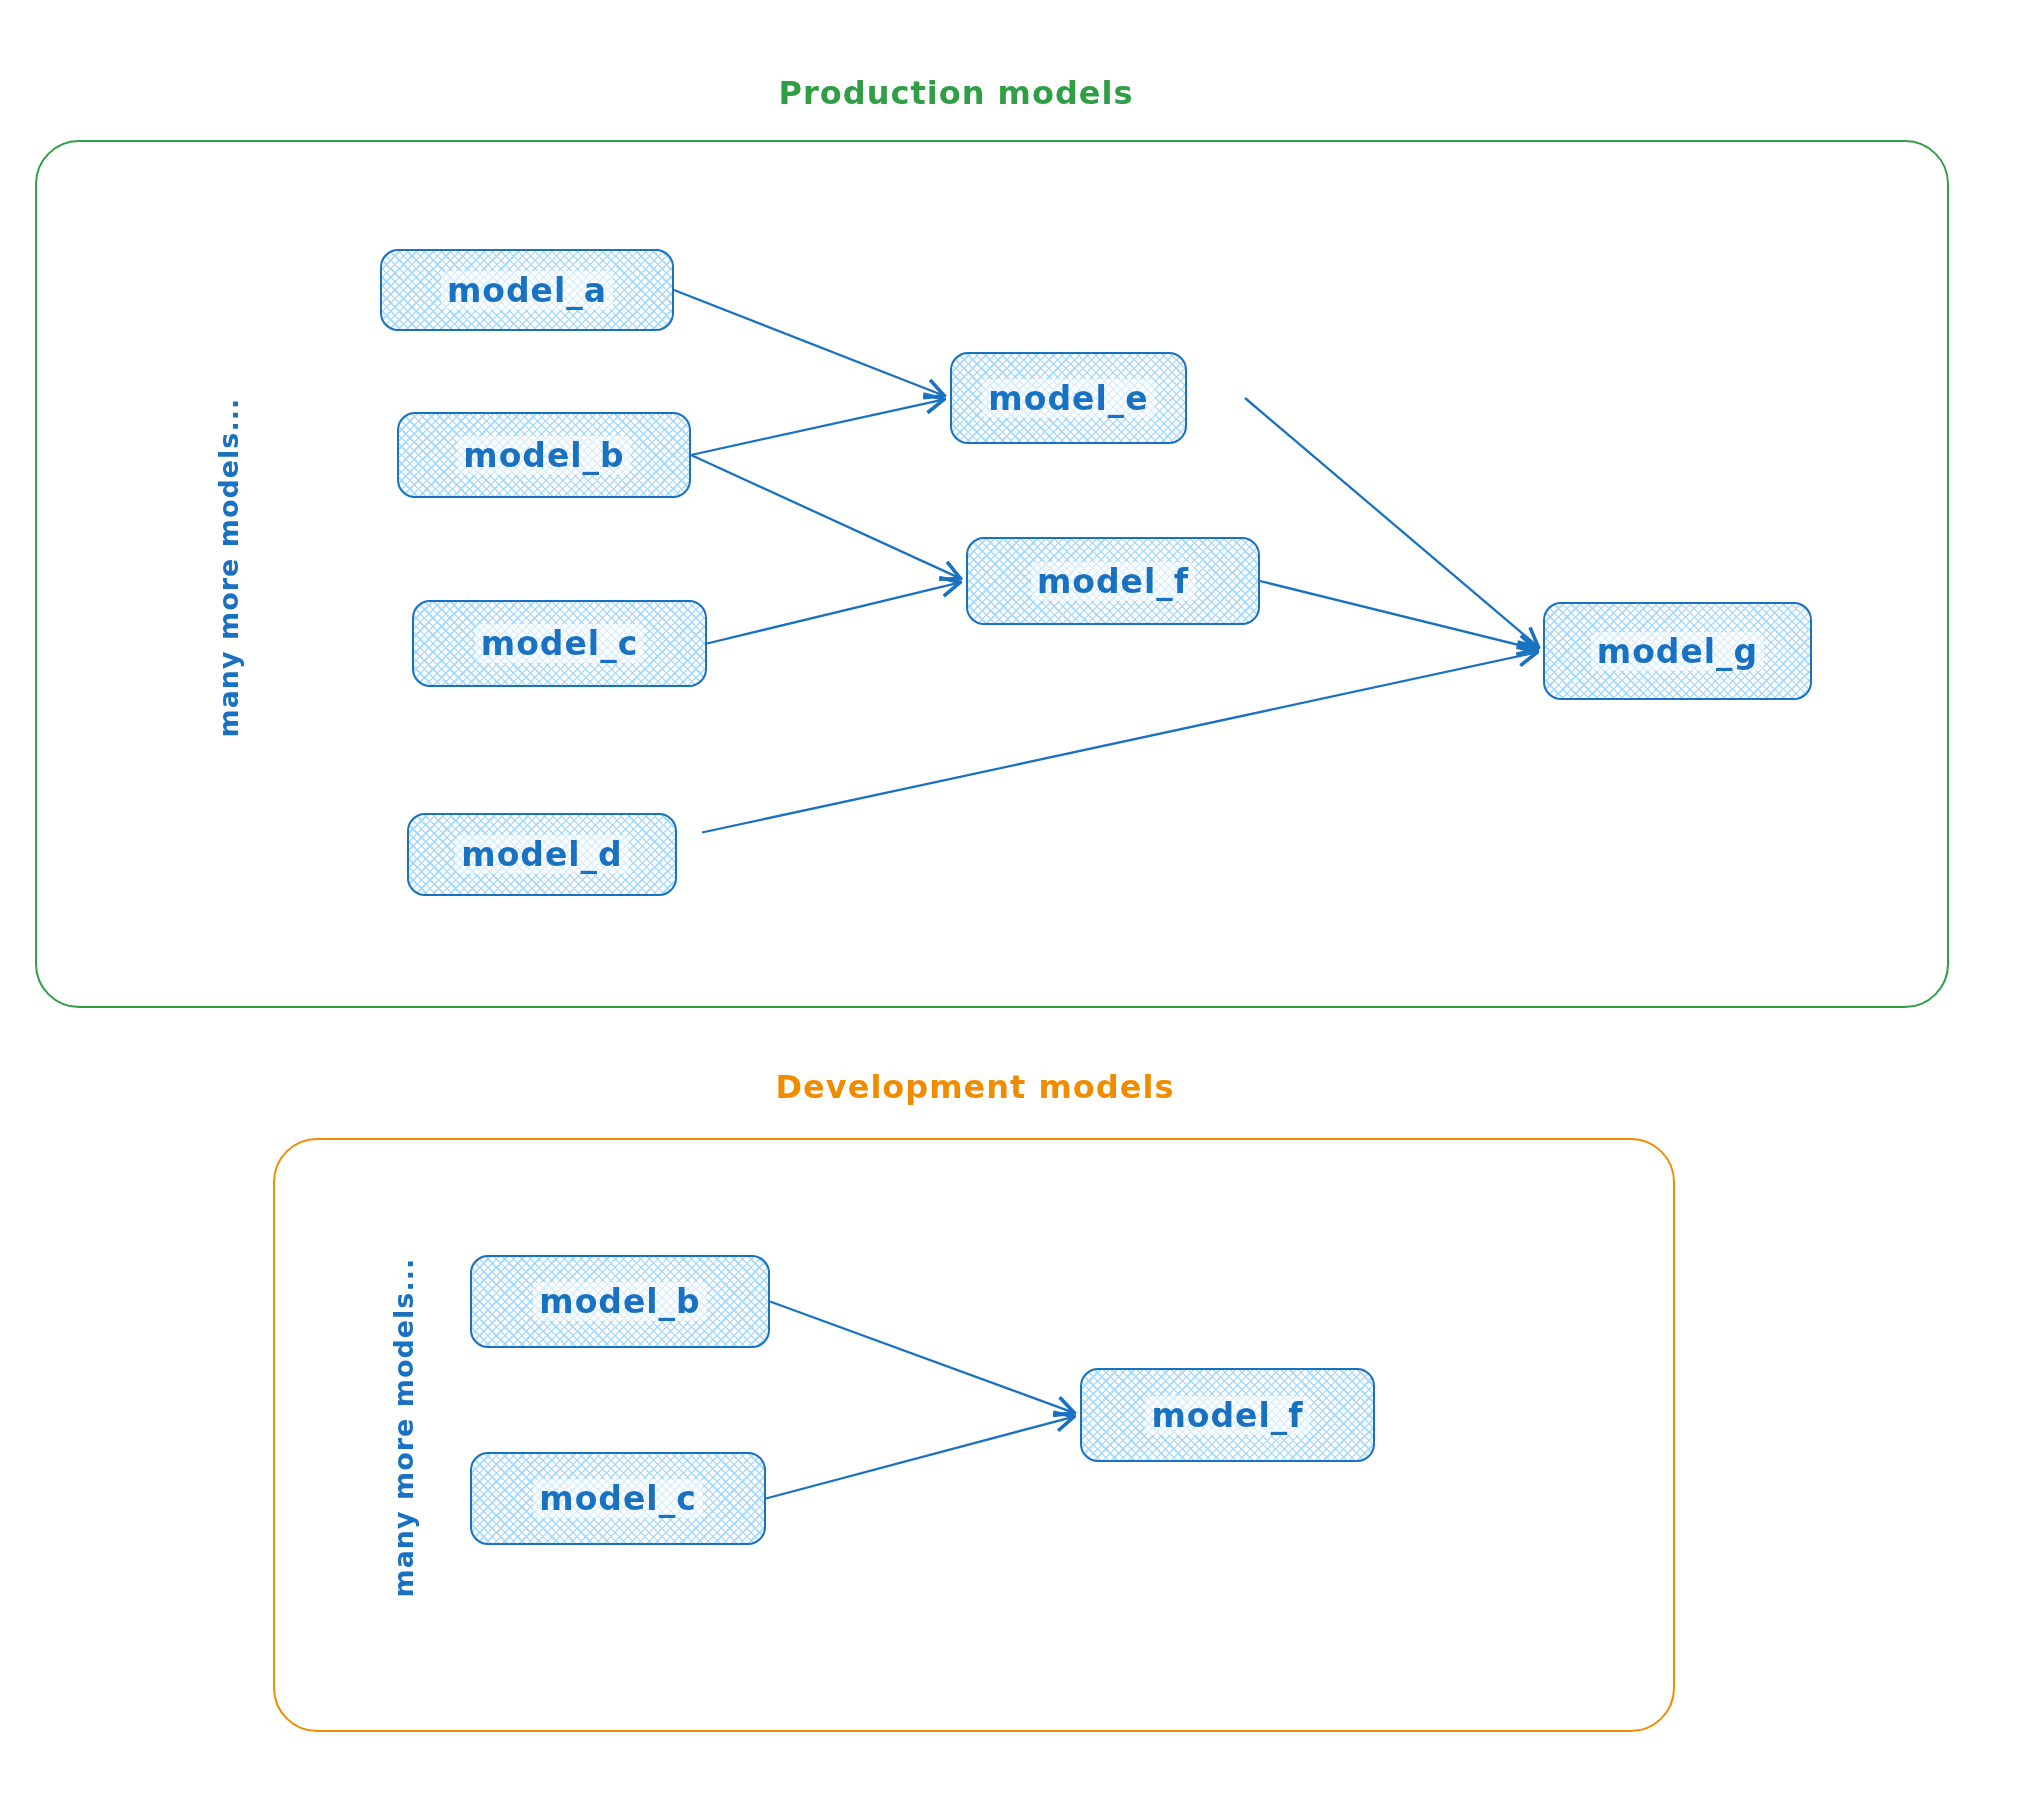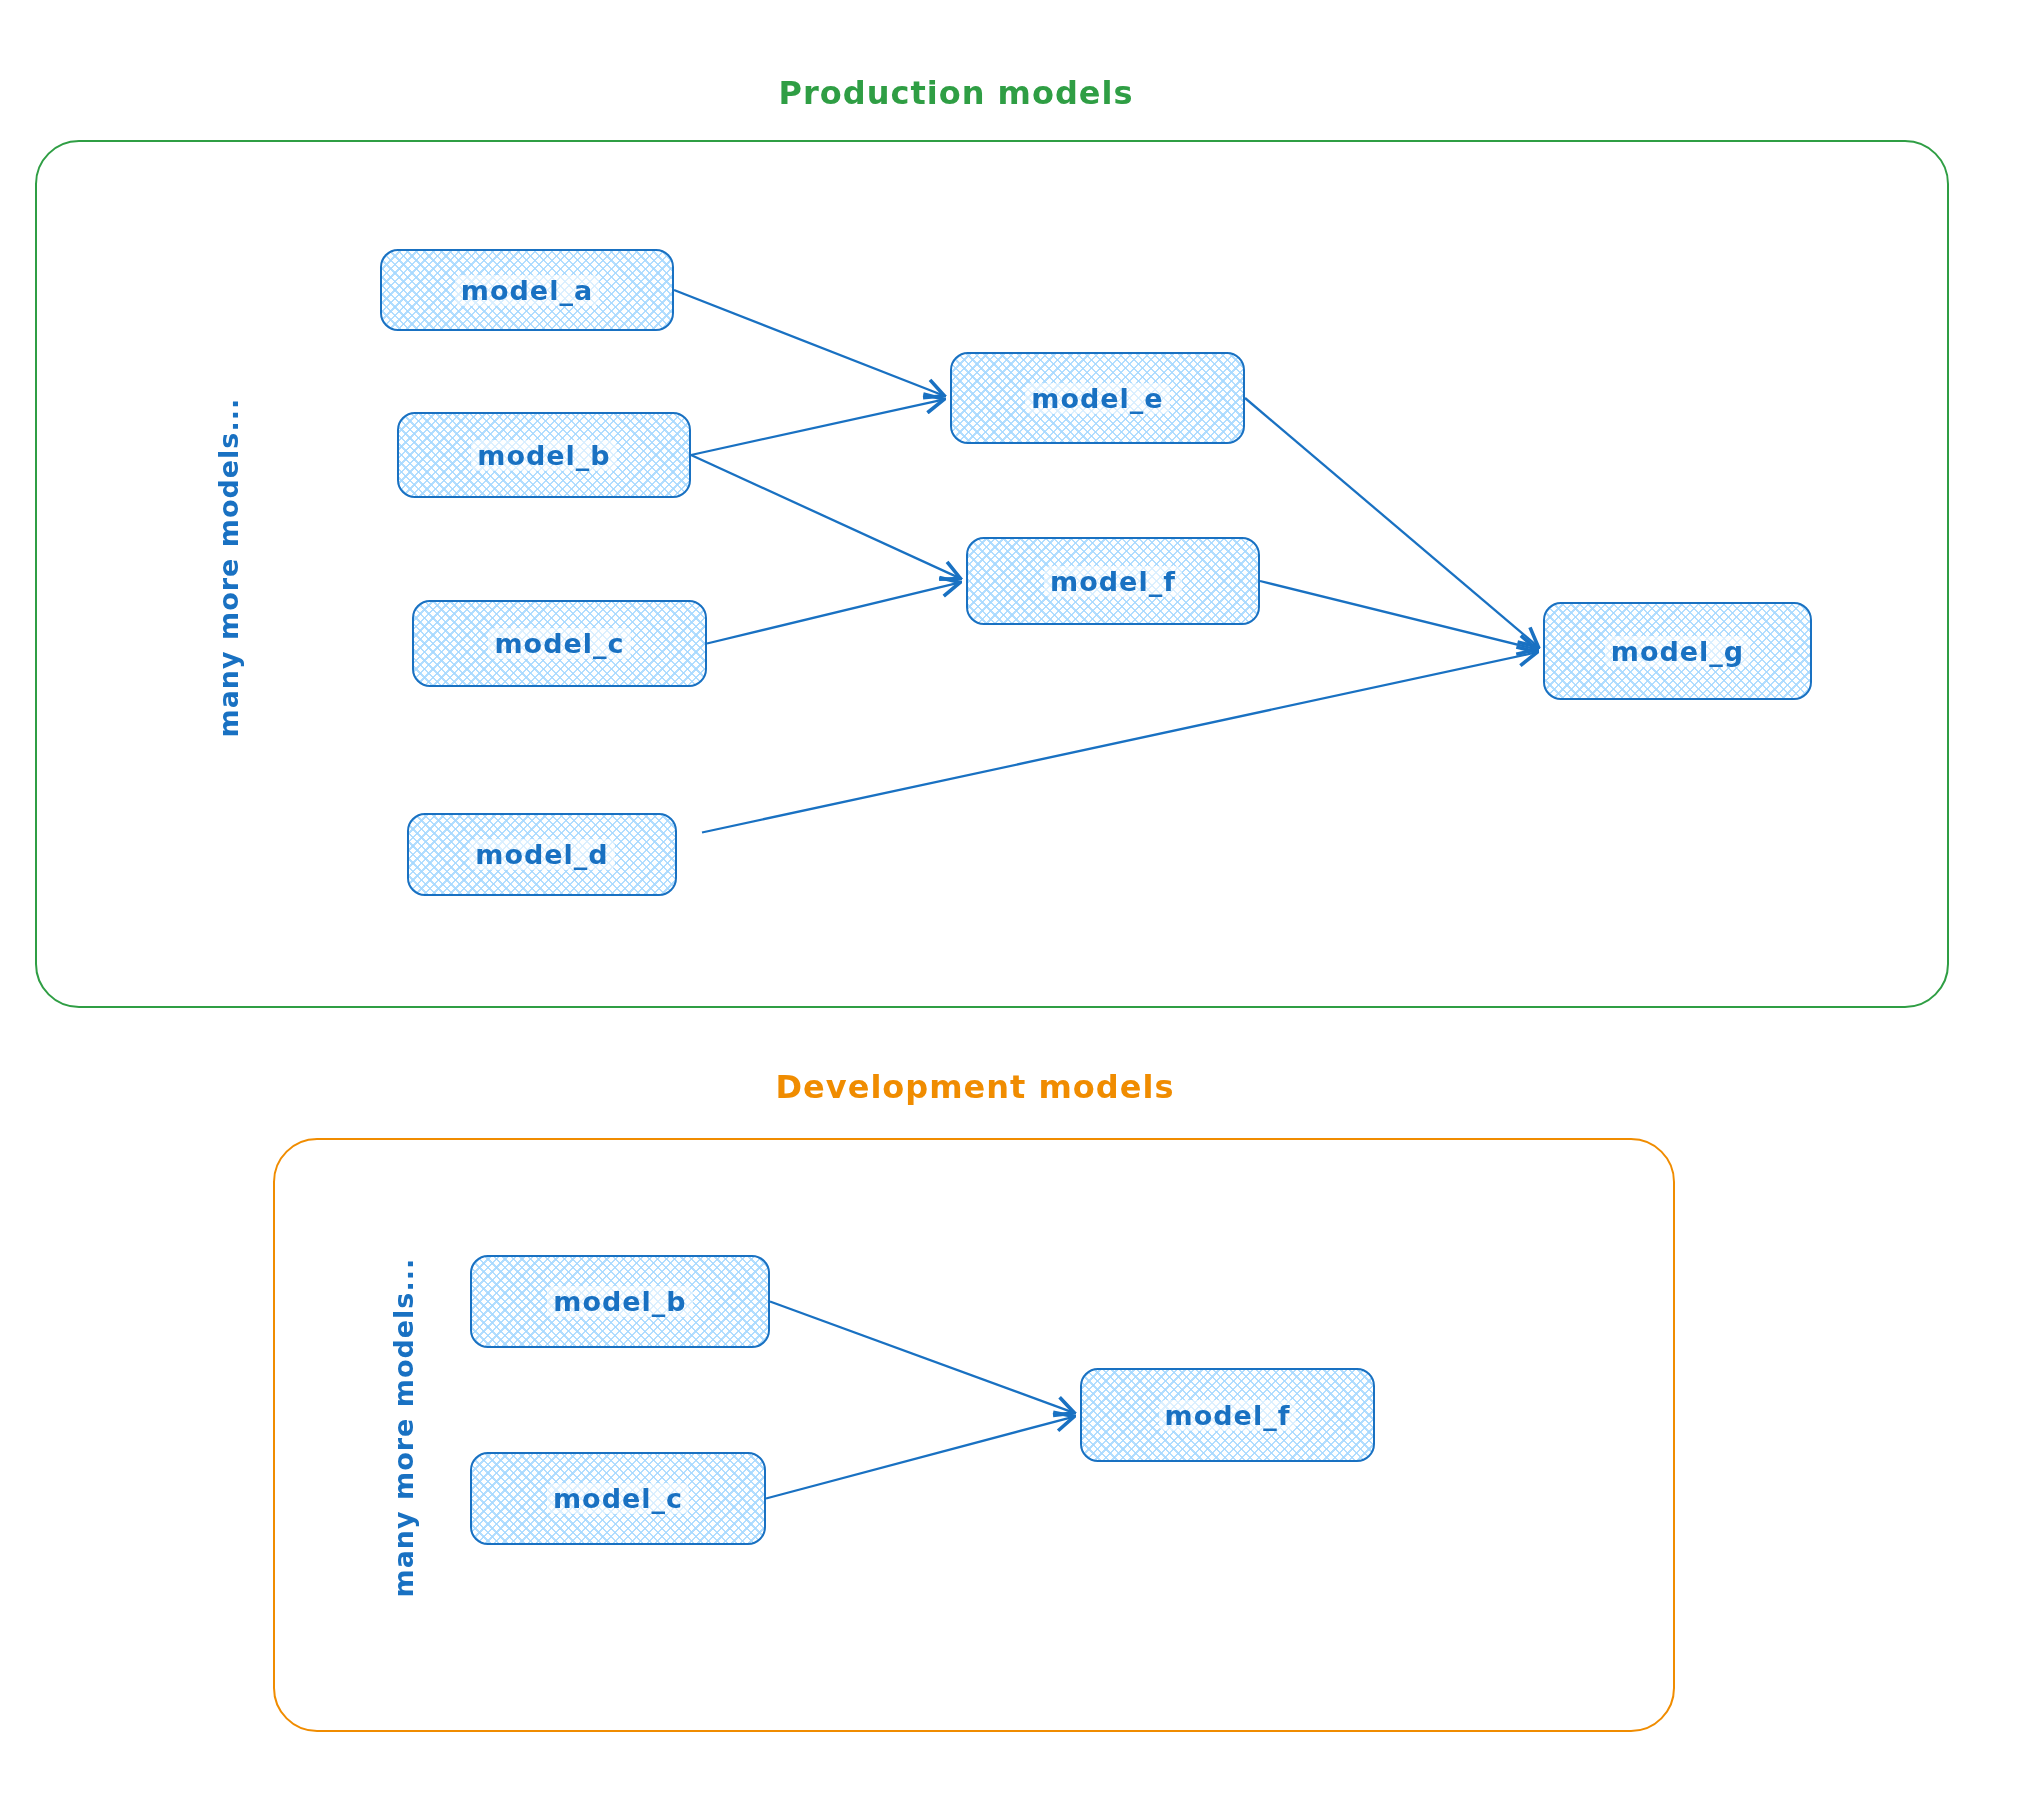--- a/index.html
+++ b/index.html
@@ -27,21 +27,21 @@
   .side-label.production{left:78px;top:572px;}
   .side-label.development{left:253px;top:1432px;}
 
   .node{position:absolute;border:2.2px solid var(--blue);border-radius:18px;
     display:flex;align-items:center;justify-content:center;
     background-color:#ffffff;
     background-image:
       repeating-linear-gradient(45deg,  rgba(165,216,255,0.85) 0 1.6px, transparent 1.6px 6px),
       repeating-linear-gradient(135deg, rgba(165,216,255,0.85) 0 1.6px, transparent 1.6px 6px);
   }
-  .node-label{color:var(--blue);font-size:27px;font-weight:600;letter-spacing:1px;
+  .node-label{color:var(--blue);font-size:33px;font-weight:600;letter-spacing:1px;
     background:rgba(255,255,255,0.55);padding:0 6px;border-radius:6px;text-align:center;}
 
   #edge-layer{position:absolute;left:0;top:0;width:2024px;height:1818px;pointer-events:none;}
   .edge{stroke:var(--blue);stroke-width:2.3;fill:none;}
   #arrowhead path{stroke:var(--blue);stroke-width:1.9;fill:none;}
 </style>
 </head>
 <body>
 
 <div class="canvas">
@@ -72,21 +72,21 @@
   </div>
   <div class="node" style="left:397px;top:412px;width:294px;height:86px">
     <span class="node-label">model_b</span>
   </div>
   <div class="node" style="left:412px;top:600px;width:295px;height:87px">
     <span class="node-label">model_c</span>
   </div>
   <div class="node" style="left:407px;top:813px;width:270px;height:83px">
     <span class="node-label">model_d</span>
   </div>
-  <div class="node" style="left:950px;top:352px;width:295px;height:92px">
+  <div class="node" style="left:950px;top:352px;width:237px;height:92px">
     <span class="node-label">model_e</span>
   </div>
   <div class="node" style="left:966px;top:537px;width:294px;height:88px">
     <span class="node-label">model_f</span>
   </div>
   <div class="node" style="left:1543px;top:602px;width:269px;height:98px">
     <span class="node-label">model_g</span>
   </div>
 
   <div class="section-title development">Development models</div>

